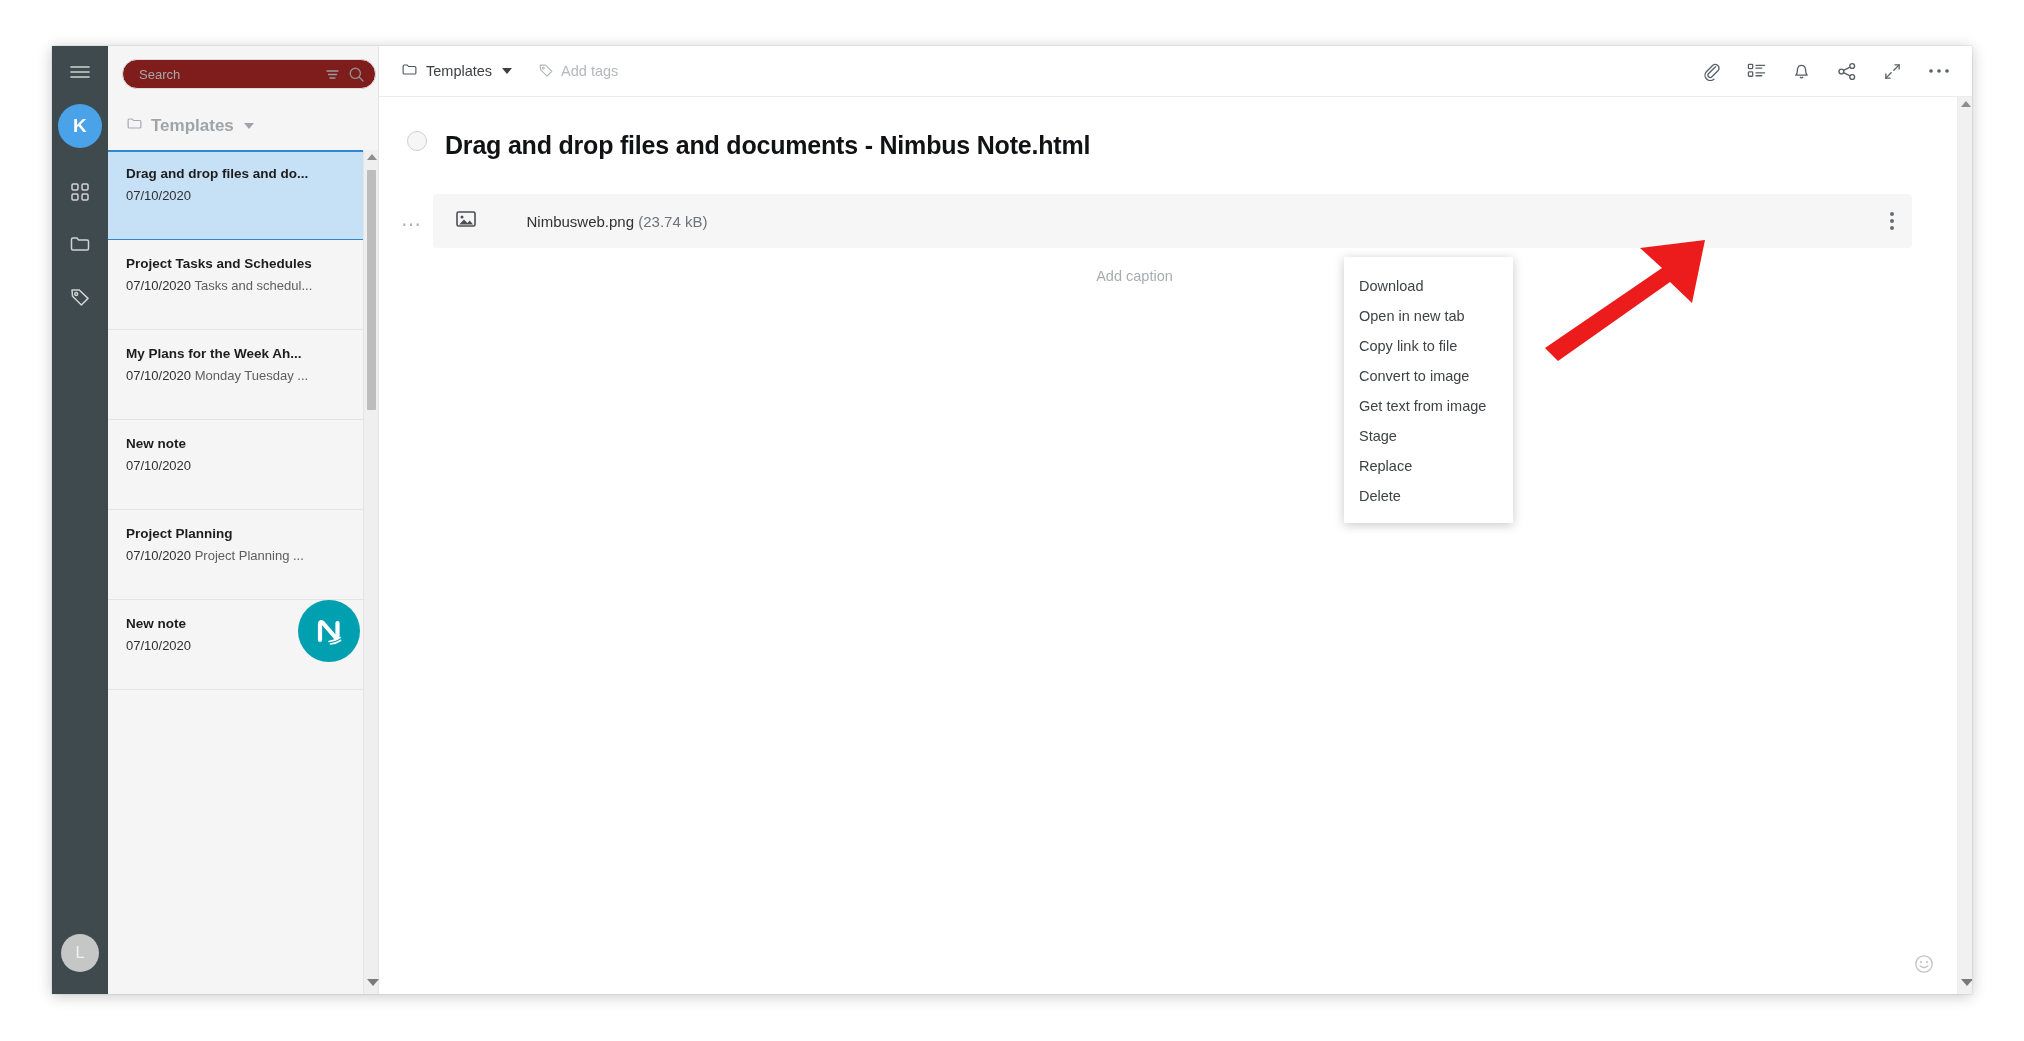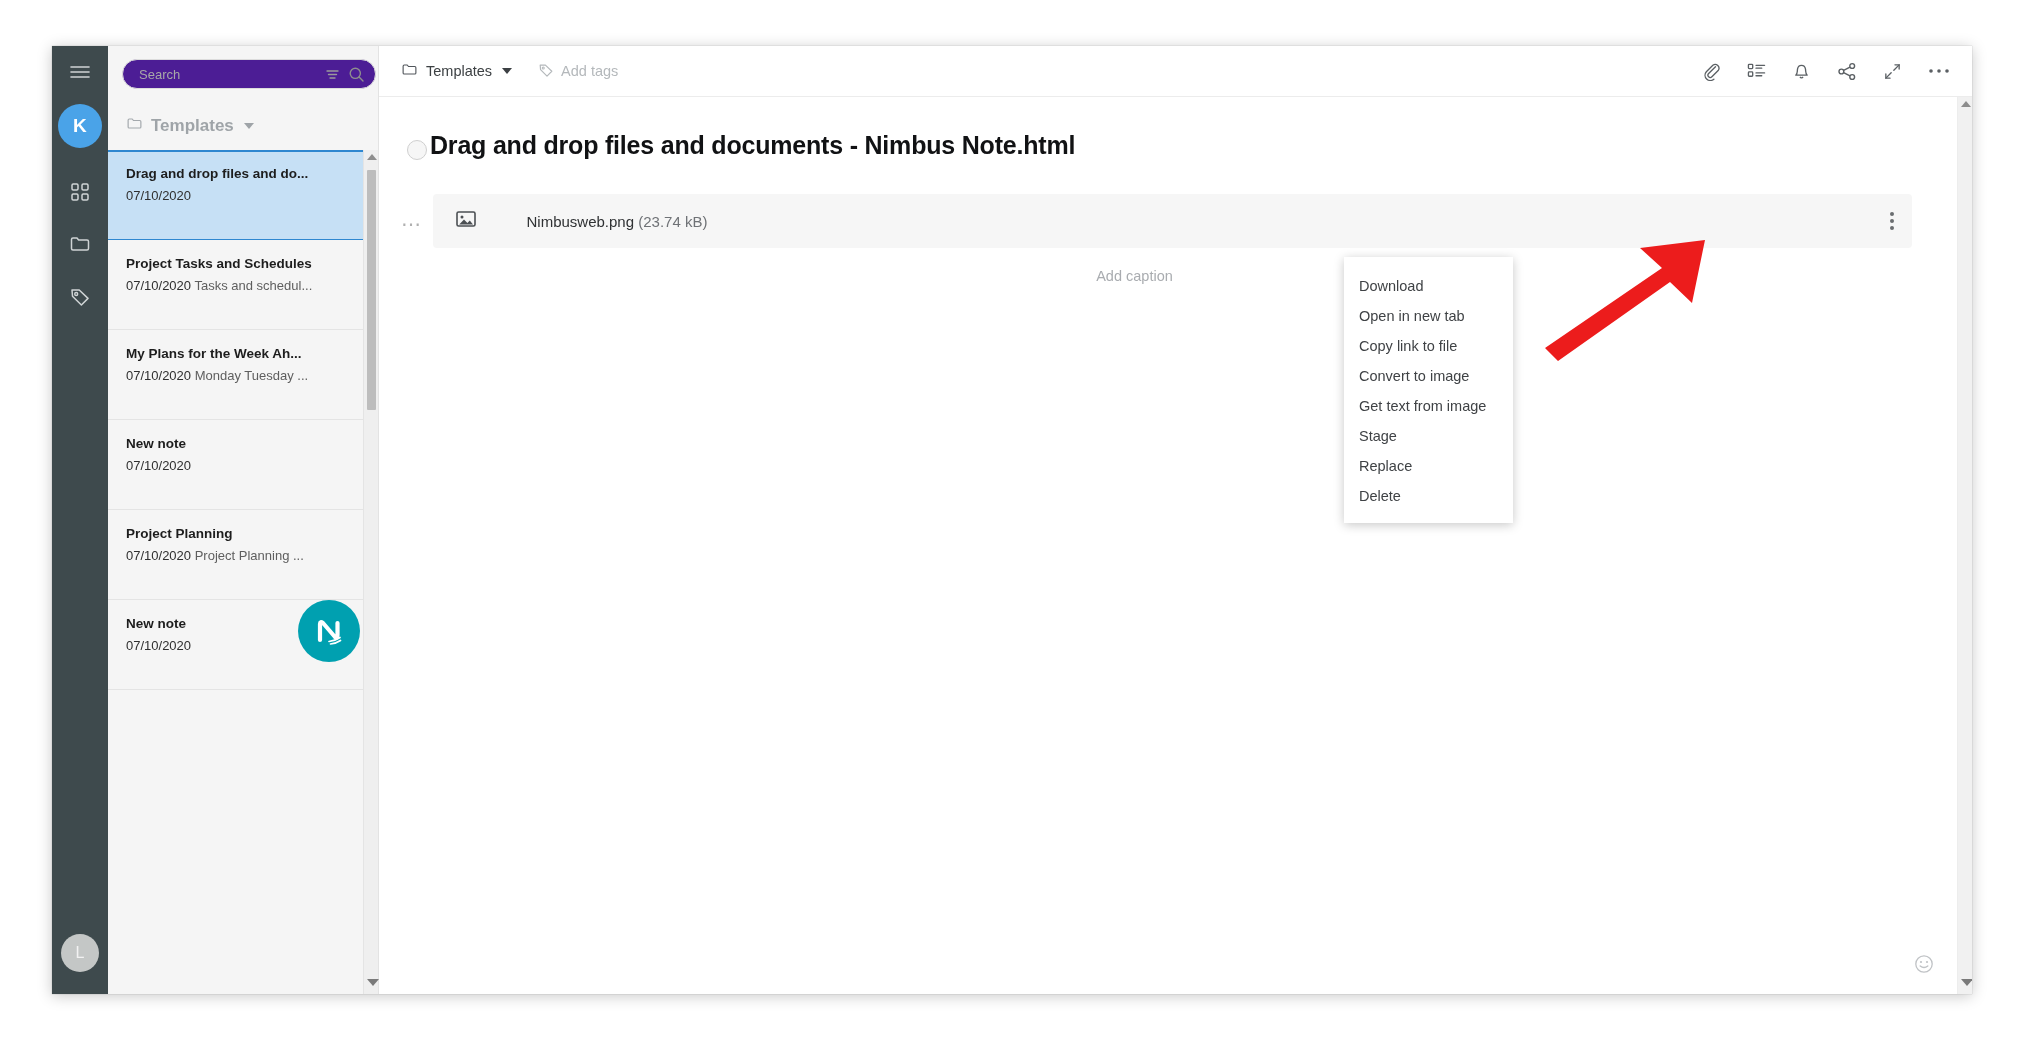--- a/index.html
+++ b/index.html
@@ -89,21 +89,21 @@
     display: flex;
     align-items: center;
     padding: 0 0 0 14px;
     background: #f5f5f5;
   }
   #search-box {
     flex: 1;
     height: 30px;
     border: 1px solid #dcdcdc;
     border-radius: 16px;
-    background: #4c1d95;
+    background: #7f1d1d;
     display: flex;
     align-items: center;
     padding: 0 10px 0 14px;
     box-sizing: border-box;
   }
   #search-input {
     flex: 1;
     border: none;
     outline: none;
     font-size: 13px;
@@ -275,22 +275,22 @@
     flex: 1;
     position: relative;
     overflow: hidden;
   }
   #doc-body {
     padding: 34px 0 0 0;
     position: relative;
   }
   #doc-title-row {
     display: flex;
-    align-items: flex-end;
-    gap: 3px;
+    align-items: flex-start;
+    gap: 18px;
     padding: 0 0 0 28px;
   }
   #doc-check {
     width: 18px; height: 18px;
     border-radius: 50%;
     border: 1px solid #cfcfcf;
     background: #f6f6f6;
     flex: 0 0 18px;
   }
   #doc-title {

